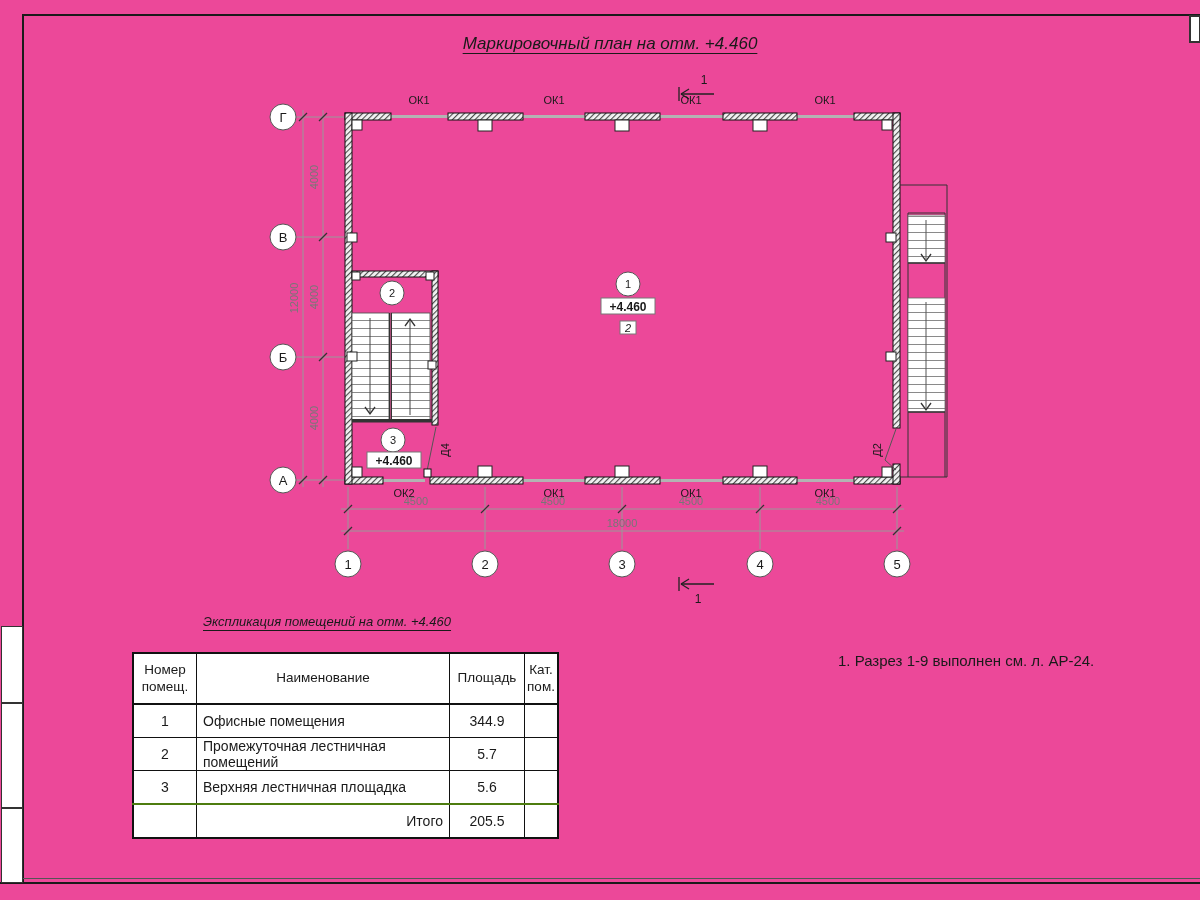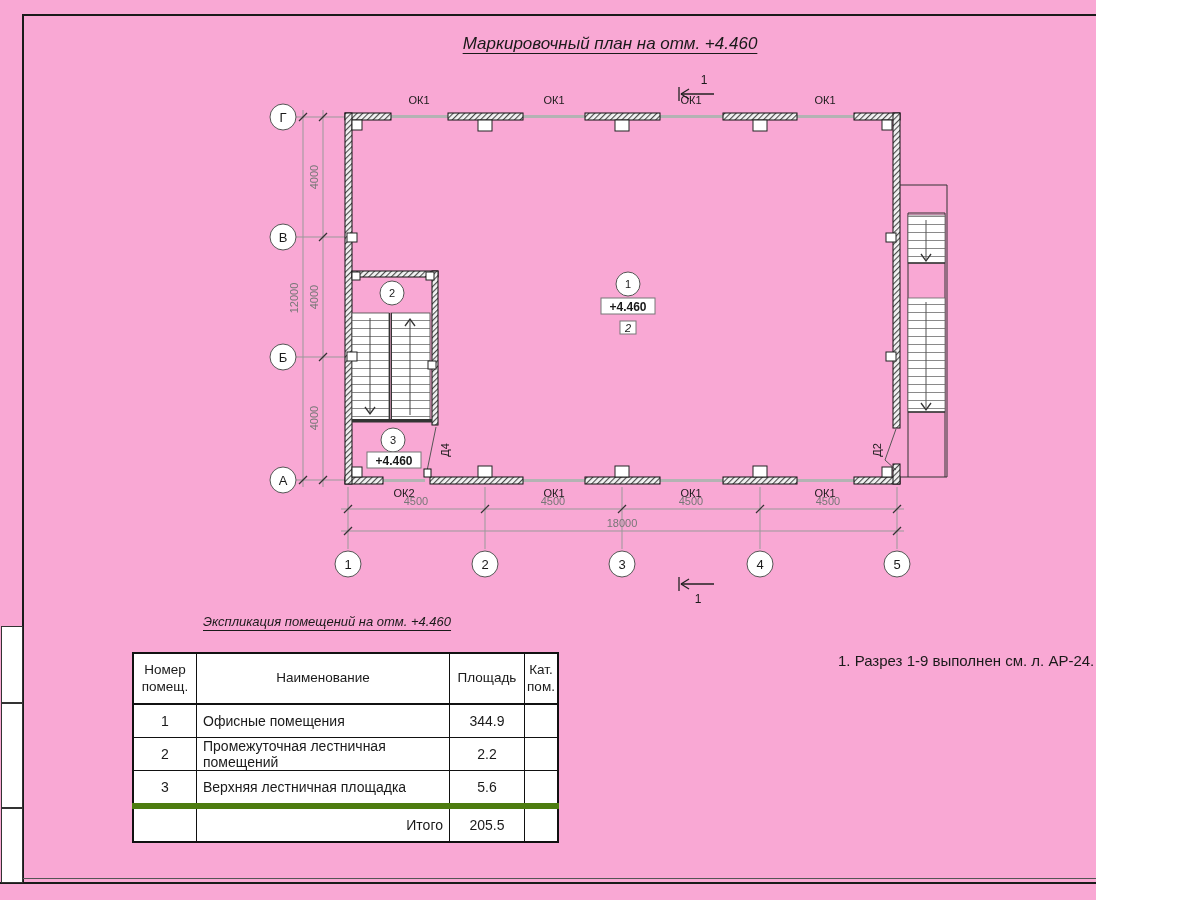--- a/index.html
+++ b/index.html
@@ -1,16 +1,16 @@
 <!DOCTYPE html>
 <html><head>
 <meta charset="utf-8">
 <style>
   html,body{margin:0;padding:0;background:#fff;}
-  #sheet{position:relative;width:1096px;height:900px;background:#f9a8d4;overflow:hidden;
+  #sheet{position:relative;width:1200px;height:900px;background:#ec4899;overflow:hidden;
          font-family:"Liberation Sans",sans-serif;color:#1a1a1a;}
   .abs{position:absolute;}
   
   .frame-line{background:#1a1a1a;}
   .stamp-cell{border:1px solid #333;background:#fff;box-sizing:border-box;}
   .corner-box{border:2px solid #333;background:#fff;box-sizing:border-box;}
   
   .sheet-title{left:420px;top:34px;width:380px;text-align:center;
     font-style:italic;font-size:17px;font-weight:500;
     text-decoration:underline;text-underline-offset:4px;}
@@ -21,21 +21,21 @@
   table.sched{position:absolute;left:132px;top:652px;border-collapse:collapse;
     border:2px solid #111;font-size:14px;}
   table.sched th,table.sched td{border:1px solid #111;padding:0 6px;background:#fff;}
   table.sched th{font-weight:normal;font-size:13.5px;height:45px;text-align:center;
     border-bottom:2.5px solid #111;line-height:1.25;}
   table.sched td{height:28px;}
   .c-num{width:50px;text-align:center;}
   .c-name{width:240px;text-align:left;}
   .c-area{width:62px;text-align:center;}
   .c-cat{width:28px;text-align:center;padding:2px 2px !important;}
-  tr.total td{border-top:6px solid #4d7c0f;}
+  tr.total td{border-top:2px solid #4d7c0f;}
   .total-label{text-align:right;}
   
   text{font-family:"Liberation Sans",sans-serif;fill:#1a1a1a;}
   .t-mark{font-size:11px;}
   .t-dim{font-size:11px;fill:#777;}
   .t-axis{font-size:13px;}
   .t-room{font-size:11px;}
   .t-elev{font-size:12px;font-weight:600;}
   .t-zone{font-size:11px;font-style:italic;}
   .t-sec{font-size:12px;}
@@ -284,21 +284,21 @@
     </tr>
     <tr>
       <td class="c-num">1</td>
       <td class="c-name">Офисные помещения</td>
       <td class="c-area">344.9</td>
       <td class="c-cat"></td>
     </tr>
     <tr>
       <td class="c-num">2</td>
       <td class="c-name">Промежуточная лестничная помещений</td>
-      <td class="c-area">2.2</td>
+      <td class="c-area">5.7</td>
       <td class="c-cat"></td>
     </tr>
     <tr>
       <td class="c-num">3</td>
       <td class="c-name">Верхняя лестничная площадка</td>
       <td class="c-area">5.6</td>
       <td class="c-cat"></td>
     </tr>
     <tr class="total">
       <td class="c-num"></td>

